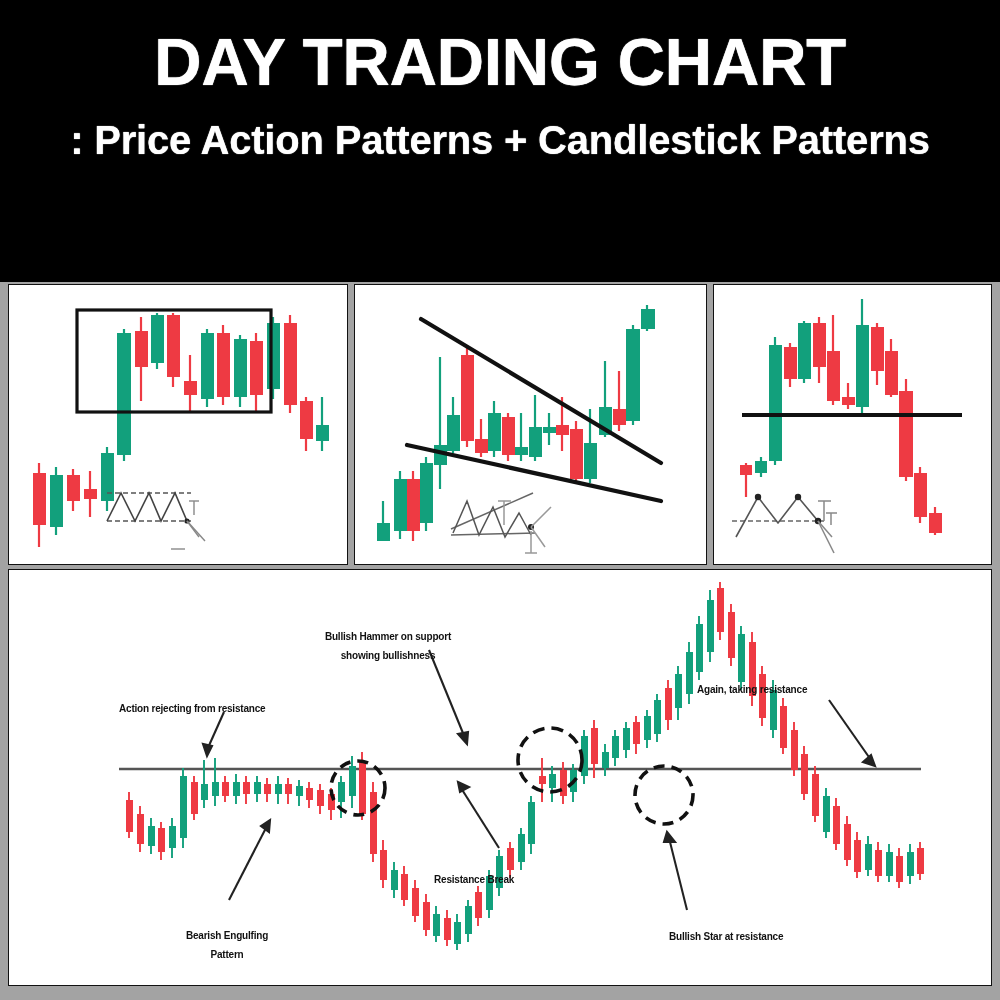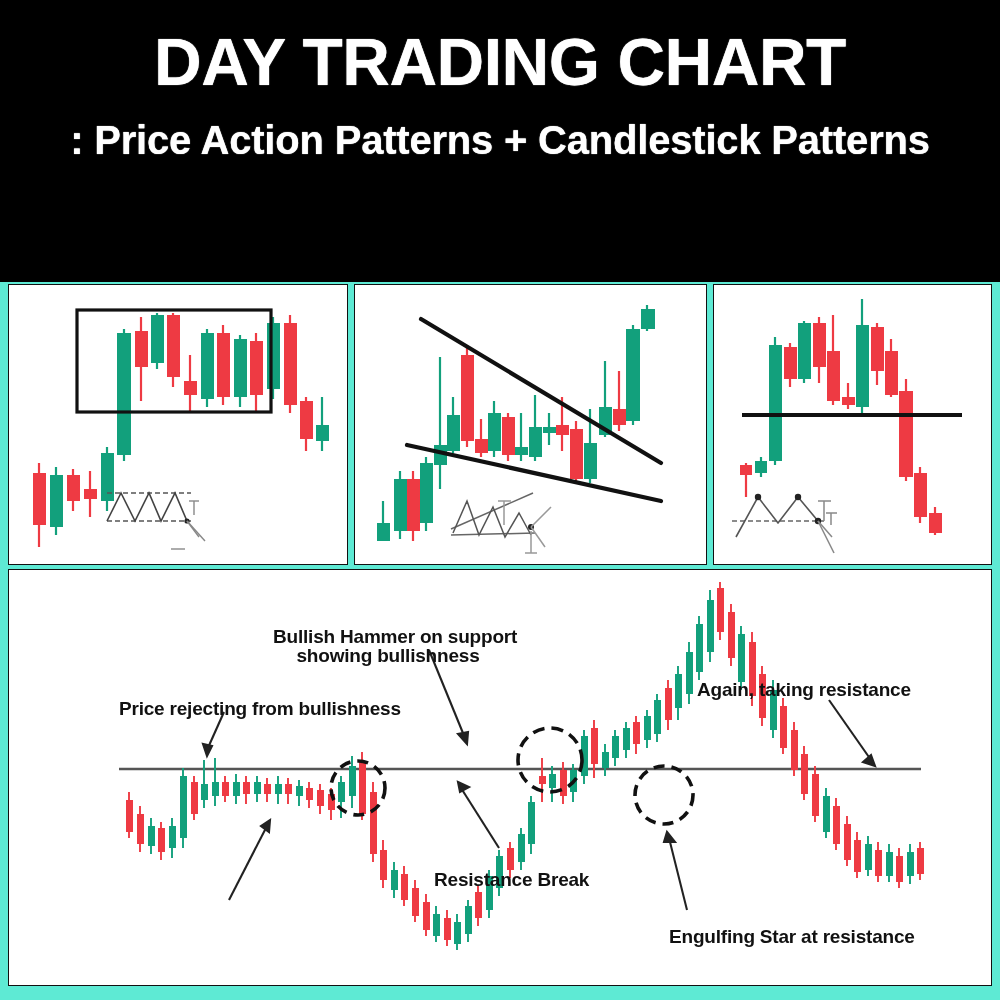--- a/index.html
+++ b/index.html
@@ -2,21 +2,21 @@
 <html><head>
 <meta charset="utf-8">
 <style>
   * { box-sizing: border-box; margin: 0; padding: 0; }
   html, body {
     width: 1000px; height: 1000px;
     background: #000000;
     font-family: "Liberation Sans", sans-serif;
     overflow: hidden;
   }
-  #page { position: relative; width: 1000px; height: 1000px; background: #5eead4; }
+  #page { position: relative; width: 1000px; height: 1000px; background: #a3a3a3; }
 
   
   .title-block {
     position: absolute; left: 0; top: 0; width: 1000px; height: 282px;
     background: #000; display: flex; flex-direction: column;
     align-items: center; justify-content: flex-start; padding-top: 26px;
   }
   .title-line {
     color: #ffffff; font-weight: 700; letter-spacing: -0.5px;
     font-size: 66px; line-height: 72px; text-align: center;
@@ -44,21 +44,21 @@
 
   .main-panel {
     position: absolute; left: 8px; top: 569px;
     width: 984px; height: 417px; background: #ffffff;
     border: 1px solid #111; overflow: hidden;
   }
 
   svg { display: block; }
   .anno-text {
     position: absolute; color: #111111; font-weight: 700;
-    font-size: 19px; line-height: 19px; letter-spacing: -0.2px;
+    font-size: 10px; line-height: 19px; letter-spacing: -0.2px;
     font-family: "Liberation Sans", sans-serif; white-space: pre; text-align: center;
   }
 </style>
 </head>
 <body>
 
 <div id="page">
 
   <div class="title-block">
     <div class="title-line">DAY TRADING CHART</div>
@@ -439,26 +439,28 @@
       <g stroke="#222" stroke-width="2.1" fill="#222">
 
         <line x1="820" y1="130" x2="862" y2="190"></line>
         <polygon points="866,196 854,192 862,185"></polygon>
 
         <line x1="678" y1="340" x2="660" y2="268"></line>
         <polygon points="658,262 666,272 655,272"></polygon>
       </g>
     </svg>
 
-    <div class="anno-text" style="left:110px; top:698px; width:250px; text-align:left; position:absolute; transform:translateY(-569px);">Price rejecting from bullishness</div>
+    <div class="anno-text" style="left:110px; top:698px; width:250px; text-align:left; position:absolute; transform:translateY(-569px);">Action rejecting from resistance</div>
 
     <div class="anno-text" style="left:264px; top:626px; width:230px; text-align:center; position:absolute; transform:translateY(-569px);">Bullish Hammer on support
 showing bullishness</div>
 
     <div class="anno-text" style="left:688px; top:679px; width:210px; text-align:left; position:absolute; transform:translateY(-569px);">Again, taking resistance</div>
 
     <div class="anno-text" style="left:425px; top:847px; width:180px; text-align:left; position:absolute; transform:translateY(-569px);margin-top:22px;">Resistance Break</div>
 
-
-    <div class="anno-text" style="left:660px; top:926px; width:230px; text-align:left; position:absolute; transform:translateY(-569px);">Engulfing Star at resistance</div>
+    <div class="anno-text" style="left:128px; top:925px; width:180px; text-align:center; position:absolute; transform:translateY(-569px);">Bearish Engulfing
+Pattern</div>
+
+    <div class="anno-text" style="left:660px; top:926px; width:230px; text-align:left; position:absolute; transform:translateY(-569px);">Bullish Star at resistance</div>
   </div>
 
 </div>
 
 </body></html>

